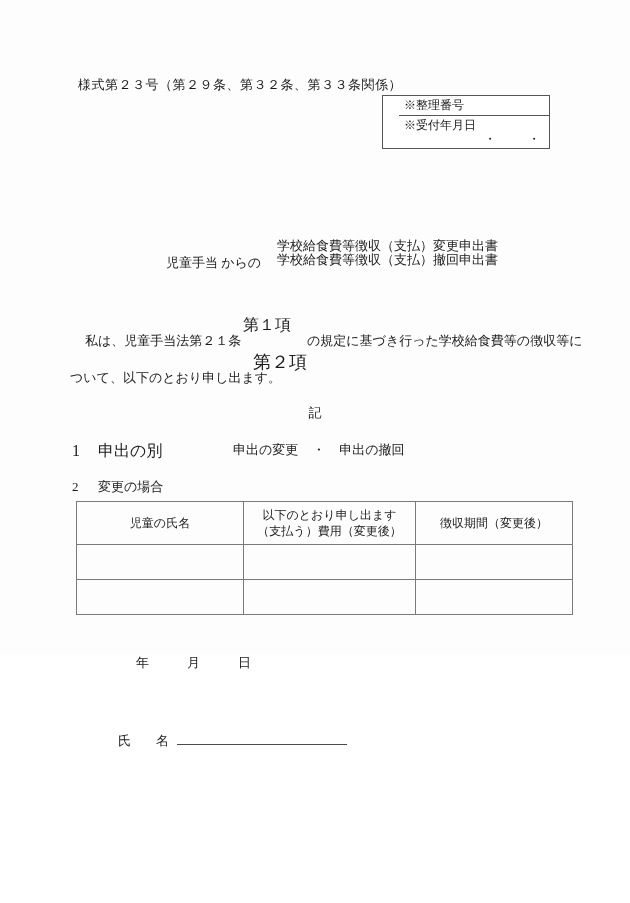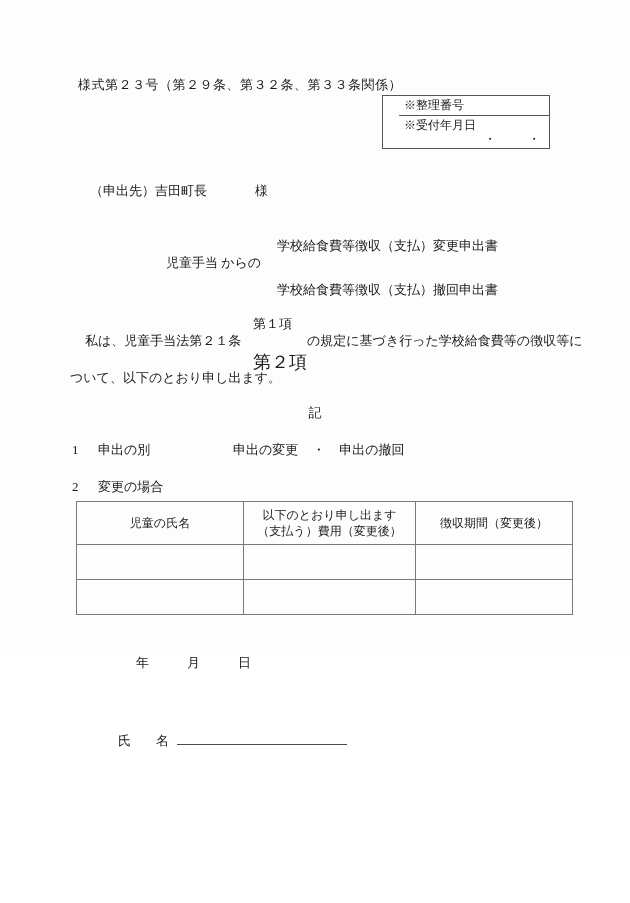--- a/index.html
+++ b/index.html
@@ -86,36 +86,36 @@
     white-space: nowrap;
   }
   .title-line-1 {
     left: 277px;
     top: 237px;
     font-size: 13px;
     white-space: nowrap;
   }
   .title-line-2 {
     left: 277px;
-    top: 281px;
+    top: 251px;
     font-size: 13px;
     white-space: nowrap;
   }
 
   
   .body-l1 {
     left: 85px;
     top: 332px;
     font-size: 13px;
     white-space: nowrap;
   }
   .body-frac-1 {
-    left: 253px;
+    left: 243px;
     top: 315px;
-    font-size: 13px;
+    font-size: 16px;
     white-space: nowrap;
   }
   .body-frac-2 {
     left: 253px;
     top: 350px;
     font-size: 18px;
     white-space: nowrap;
   }
   .body-l1-tail {
     left: 307px;
@@ -136,21 +136,21 @@
     top: 404px;
     width: 630px;
     text-align: center;
     font-size: 13px;
   }
 
   
   .item1-label {
     left: 72px;
     top: 441px;
-    font-size: 13px;
+    font-size: 16px;
     white-space: nowrap;
   }
   .item1-label .num { display: inline-block; width: 26px; }
   .item1-choices {
     left: 233px;
     top: 441px;
     font-size: 13px;
     white-space: nowrap;
   }
   .item1-choices .sep { display: inline-block; margin: 0 14px; }
@@ -236,23 +236,20 @@
     <div class="stamp-row top">※整理番号</div>
     <div class="stamp-row bottom">
       <span>※受付年月日</span>
       <span class="stamp-dots">
         <span class="d1">・</span>
         <span class="d2">・</span>
       </span>
     </div>
   </div>
 
-  <div class="abs addressee">
-    <span>（申出先）吉田町長</span><span class="sama">様</span>
-  </div>
 
   <div class="abs title-left">児童手当 からの</div>
   <div class="abs title-line-1">学校給食費等徴収（支払）変更申出書</div>
   <div class="abs title-line-2">学校給食費等徴収（支払）撤回申出書</div>
 
   <div class="abs body-l1">私は、児童手当法第２１条</div>
   <div class="abs body-frac-1">第１項</div>
   <div class="abs body-frac-2">第２項</div>
   <div class="abs body-l1-tail">の規定に基づき行った学校給食費等の徴収等に</div>
   <div class="abs body-l2">ついて、以下のとおり申し出ます。</div>

